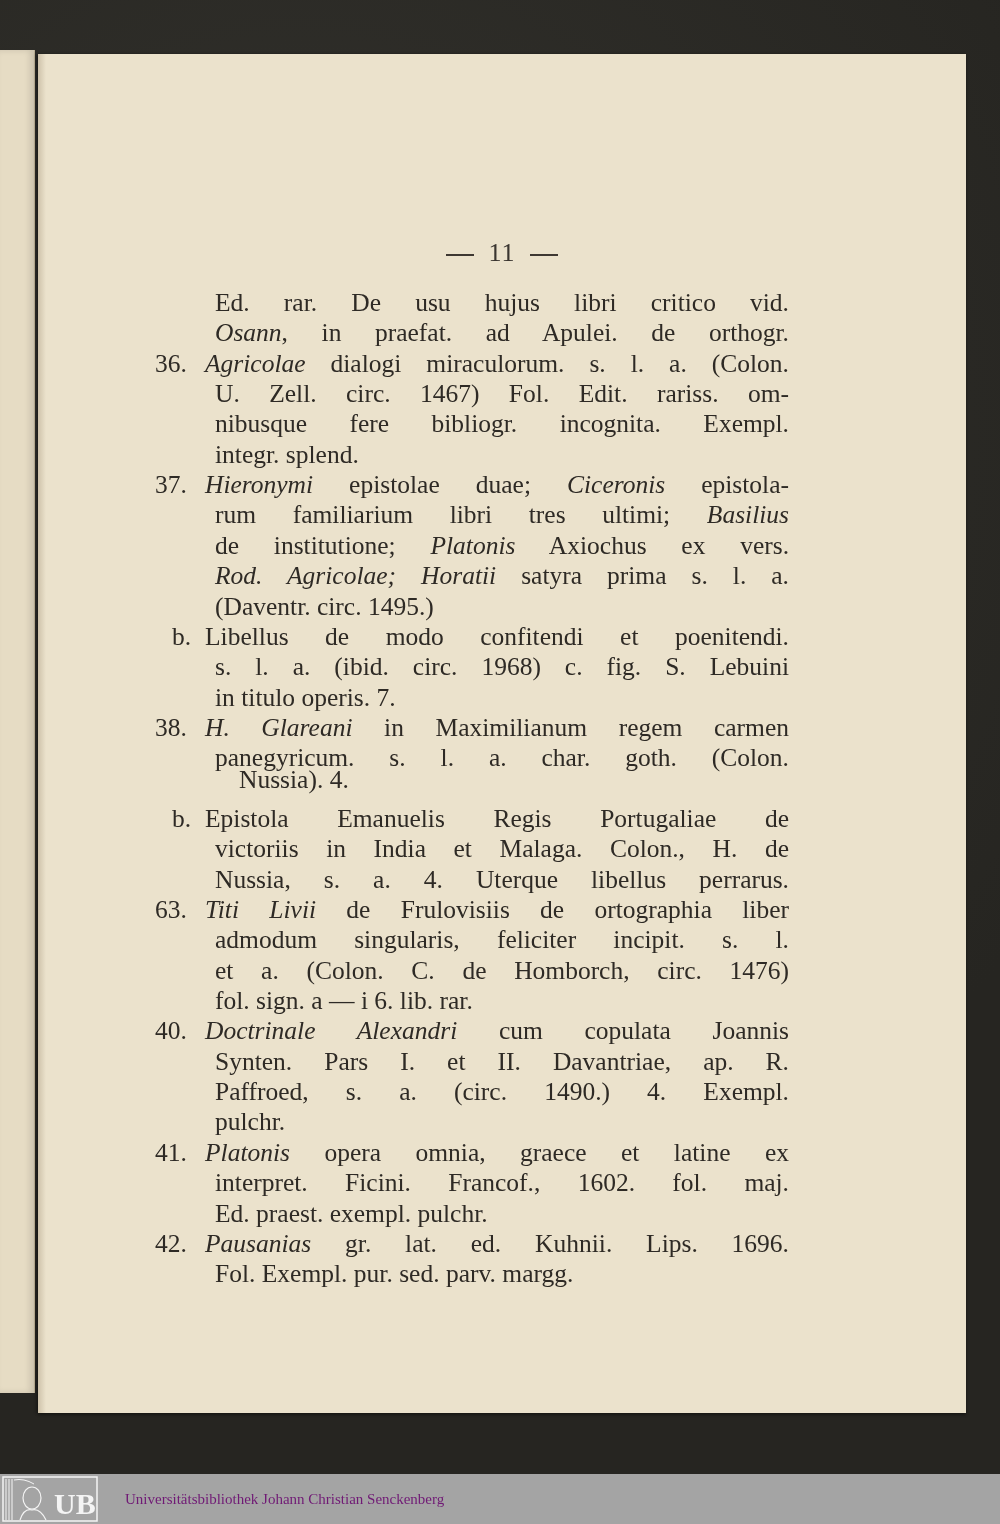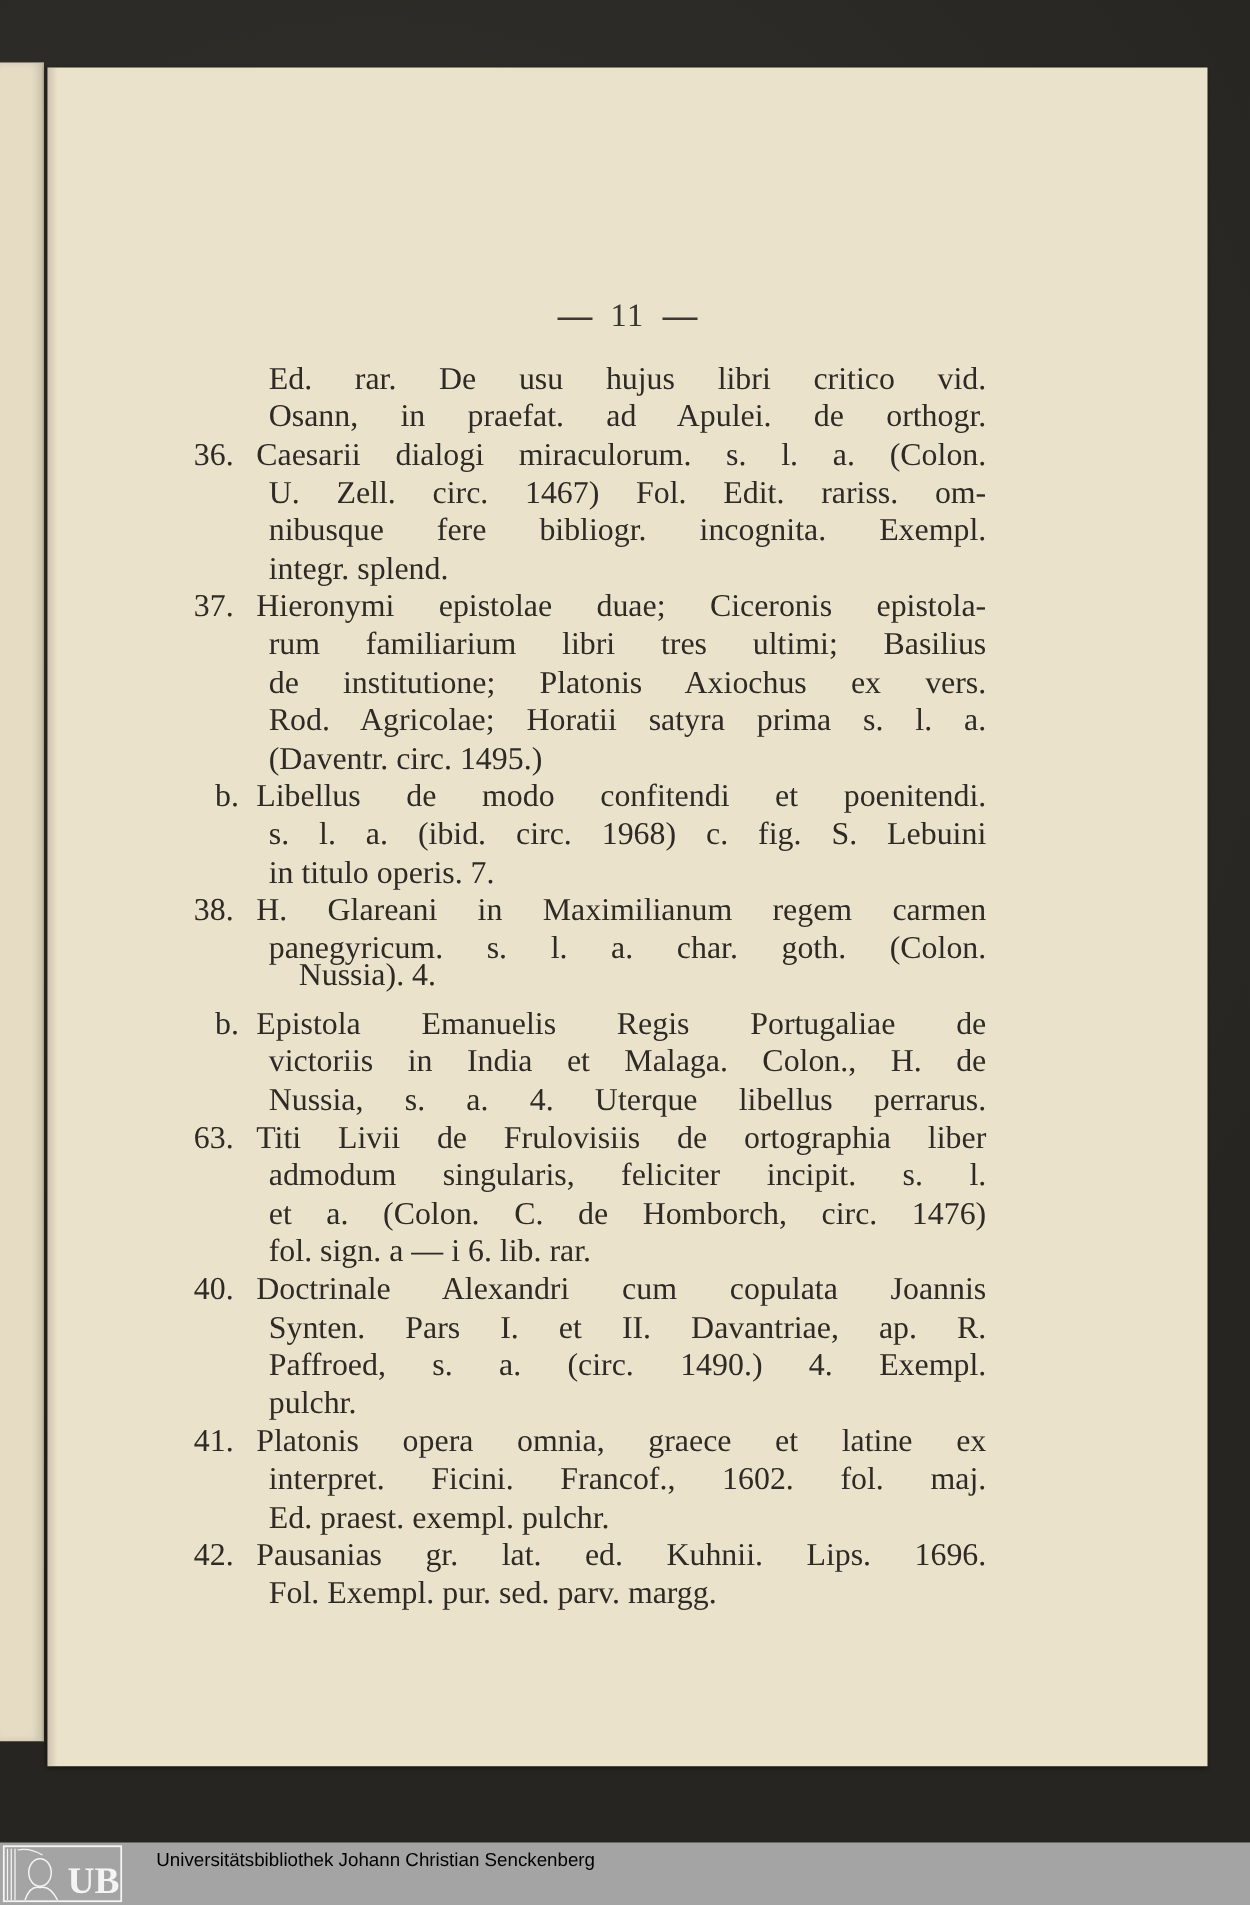--- a/index.html
+++ b/index.html
@@ -46,51 +46,51 @@
   }
   .line .num { position: absolute; }
   .line.cont { left: 177px; width: 574px; text-align: justify; text-align-last: justify; }
   .line.first { left: 117px; width: 634px; }
   .line.first .num { left: 0; }
   .line.first .body { position: absolute; left: 50px; width: 584px; text-align: justify; text-align-last: justify; }
   .line.sub { left: 134px; width: 617px; }
   .line.sub .num { left: 0; }
   .line.sub .body { position: absolute; left: 33px; width: 584px; text-align: justify; text-align-last: justify; }
   .line.last .body, .line.cont.last { text-align-last: left; }
-  .it { }
+  .it { font-style: italic; }
   .footer {
     position: absolute; left: 0; top: 1474px; width: 1000px; height: 50px;
     background: #a4a4a4;
     text-align: right;
   }
   .logo {
     position: absolute; left: 2px; top: 2px; width: 96px; height: 46px;
   }
   .footer-text {
-    position: absolute; left: 125px; top: 5px;
-    font-family: Liberation Sans, sans-serif; font-size: 15px; line-height: 19px;
-    color: #000000;
+    position: absolute; left: 125px; top: 16px;
+    font-family: Liberation Serif, serif; font-size: 15px; line-height: 19px;
+    color: #701a75;
   }
 </style>
 </head>
 <body>
 
 <div class="backdrop"></div>
 <div class="under-page"></div>
 
 <div class="page">
   <div class="page-number">
     <span class="dash"></span><span>11</span><span class="dash"></span>
   </div>
   <div class="text-block" id="text-block">
       <div class="line cont" style="top: 0px;"><span>Ed. rar. De usu hujus libri critico vid.</span></div>
       <div class="line cont" style="top: 30.35px;"><span class="it">Osann</span><span>, in praefat. ad Apulei. de orthogr.</span></div>
       <div class="line first" style="top: 60.7px;">
         <span class="num">36.</span>
-        <span class="body"><span class="it">Caesarii</span><span> dialogi miraculorum. s. l. a. (Colon.</span></span>
+        <span class="body"><span class="it">Agricolae</span><span> dialogi miraculorum. s. l. a. (Colon.</span></span>
       </div>
       <div class="line cont" style="top: 91.05px;"><span>U. Zell. circ. 1467) Fol. Edit. rariss. om-</span></div>
       <div class="line cont" style="top: 121.4px;"><span>nibusque fere bibliogr. incognita. Exempl.</span></div>
       <div class="line cont last" style="top: 151.75px;"><span>integr. splend.</span></div>
       <div class="line first" style="top: 182.1px;">
         <span class="num">37.</span>
         <span class="body"><span class="it">Hieronymi</span><span> epistolae duae; </span><span class="it">Ciceronis</span><span> epistola-</span></span>
       </div>
       <div class="line cont" style="top: 212.45px;"><span>rum familiarium libri tres ultimi; </span><span class="it">Basilius</span></div>
       <div class="line cont" style="top: 242.8px;"><span>de institutione; </span><span class="it">Platonis</span><span> Axiochus ex vers.</span></div>

